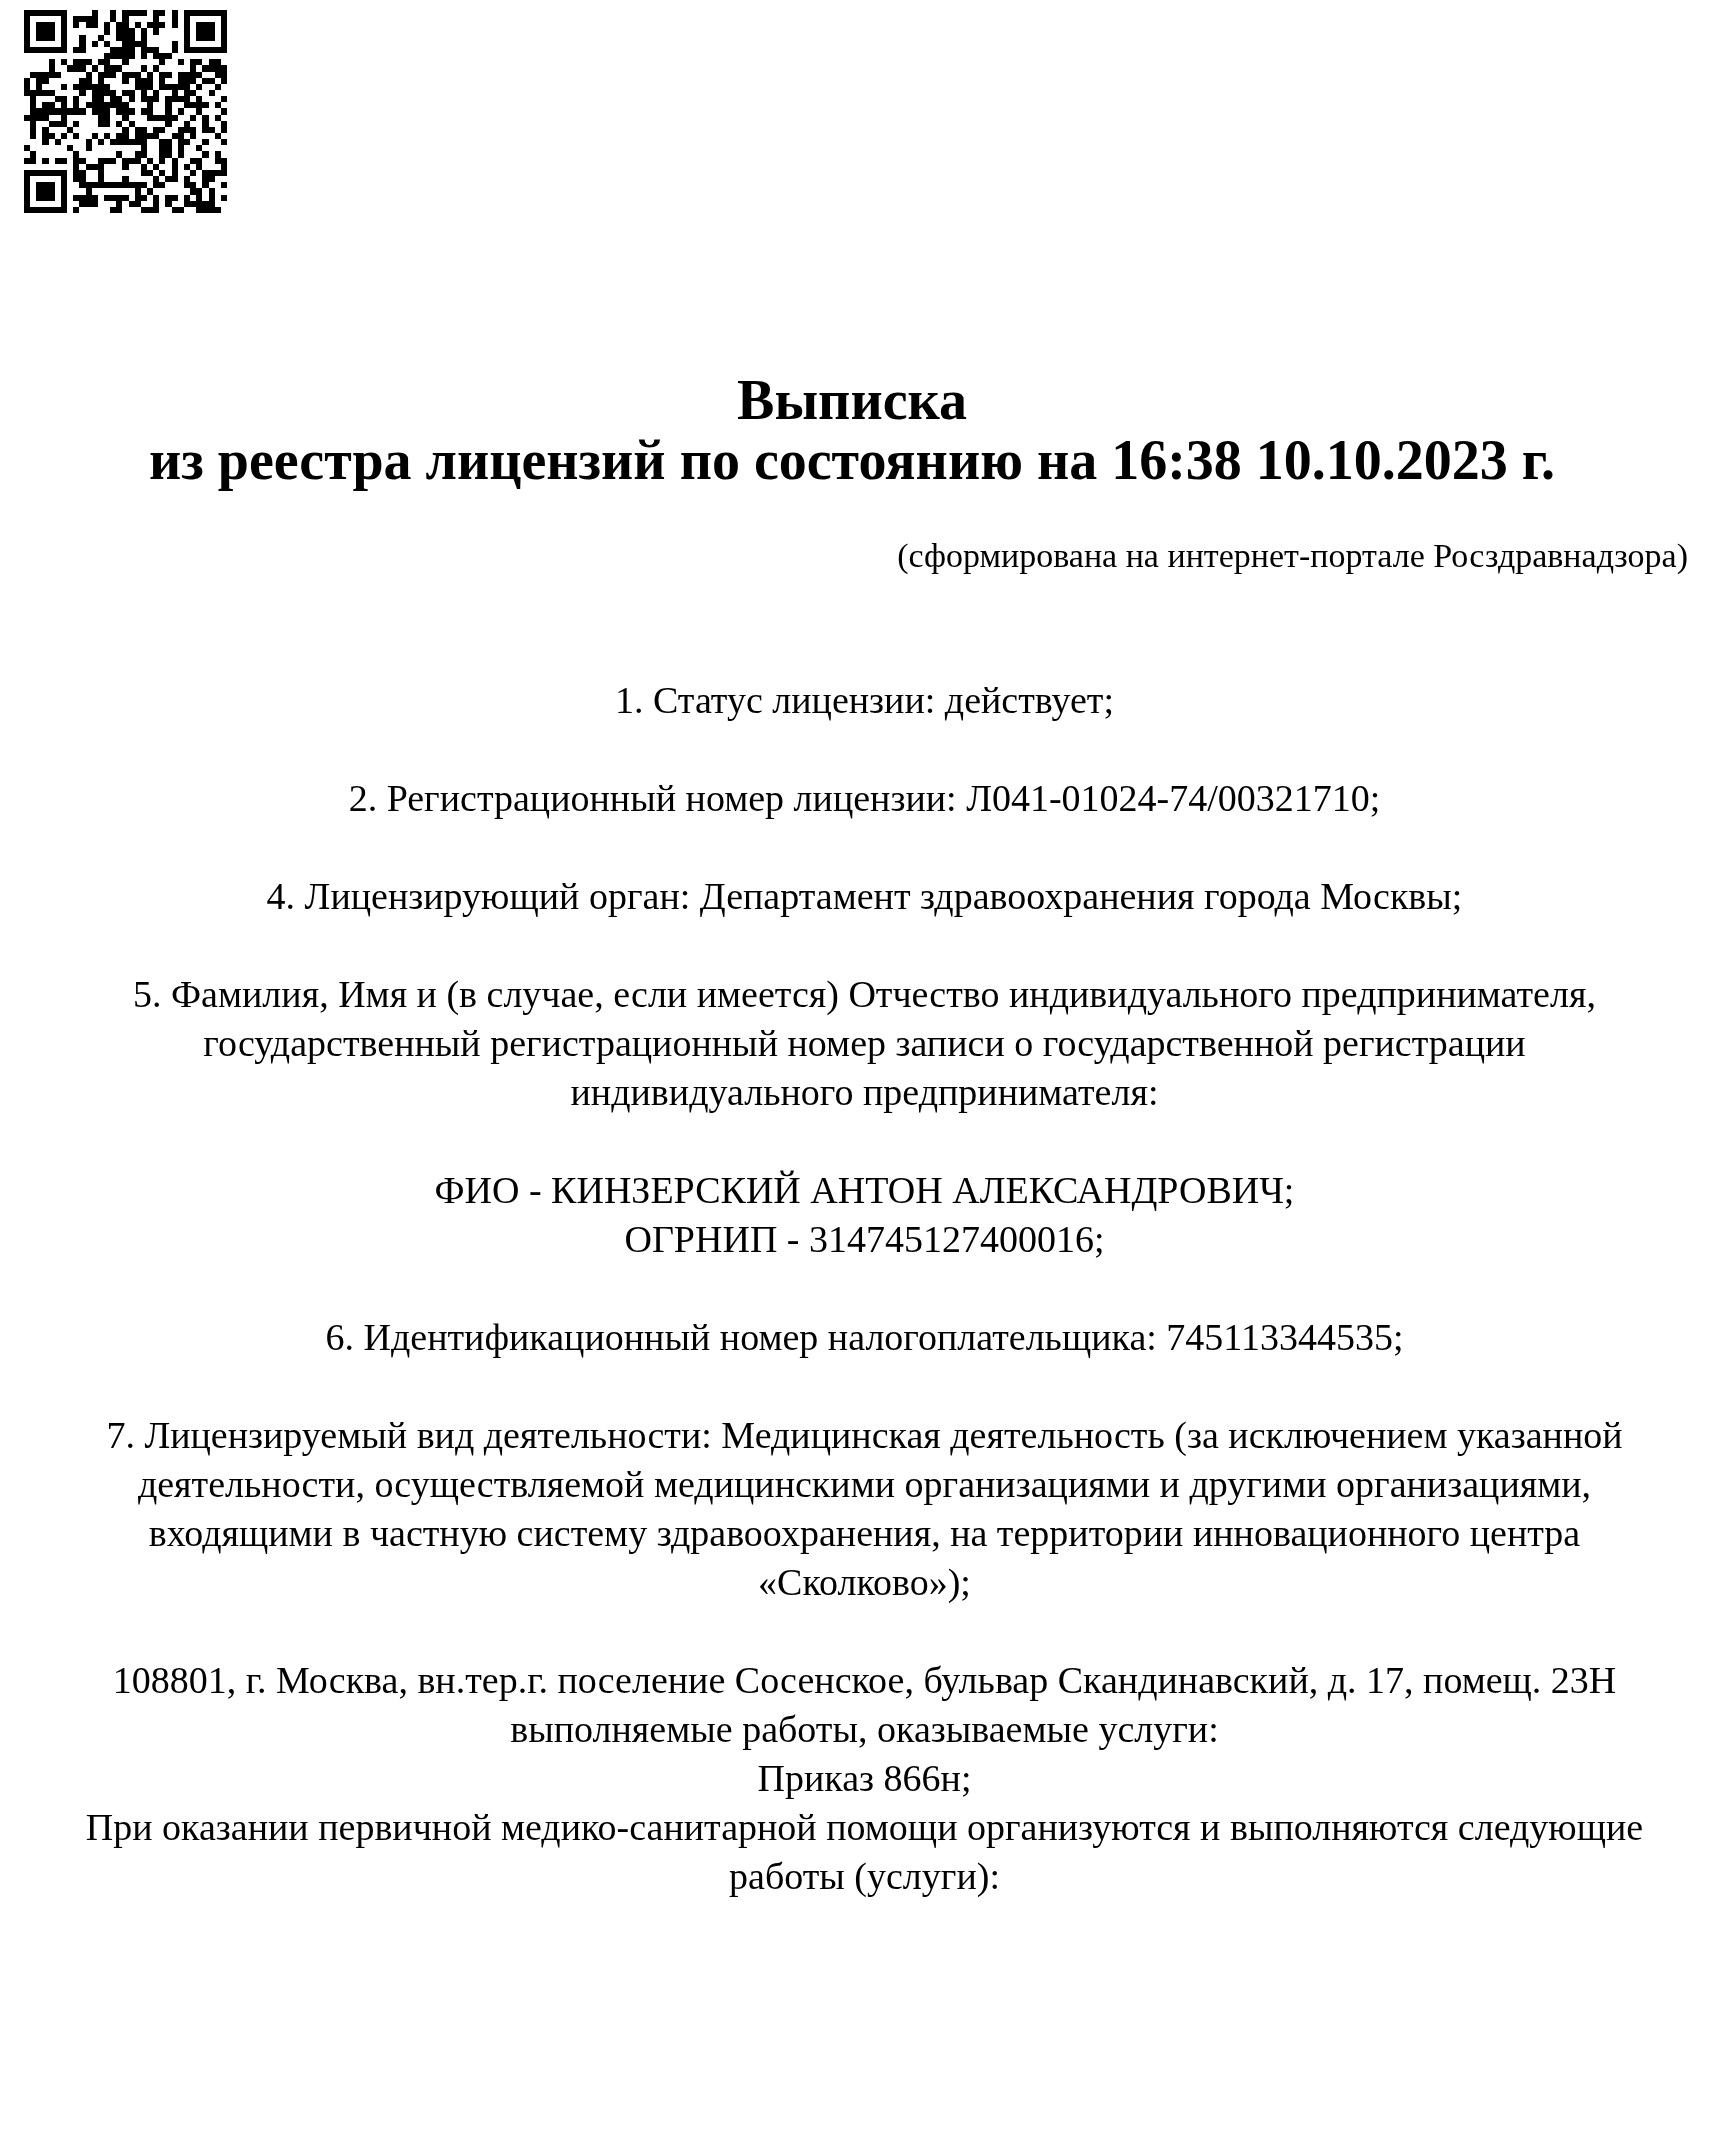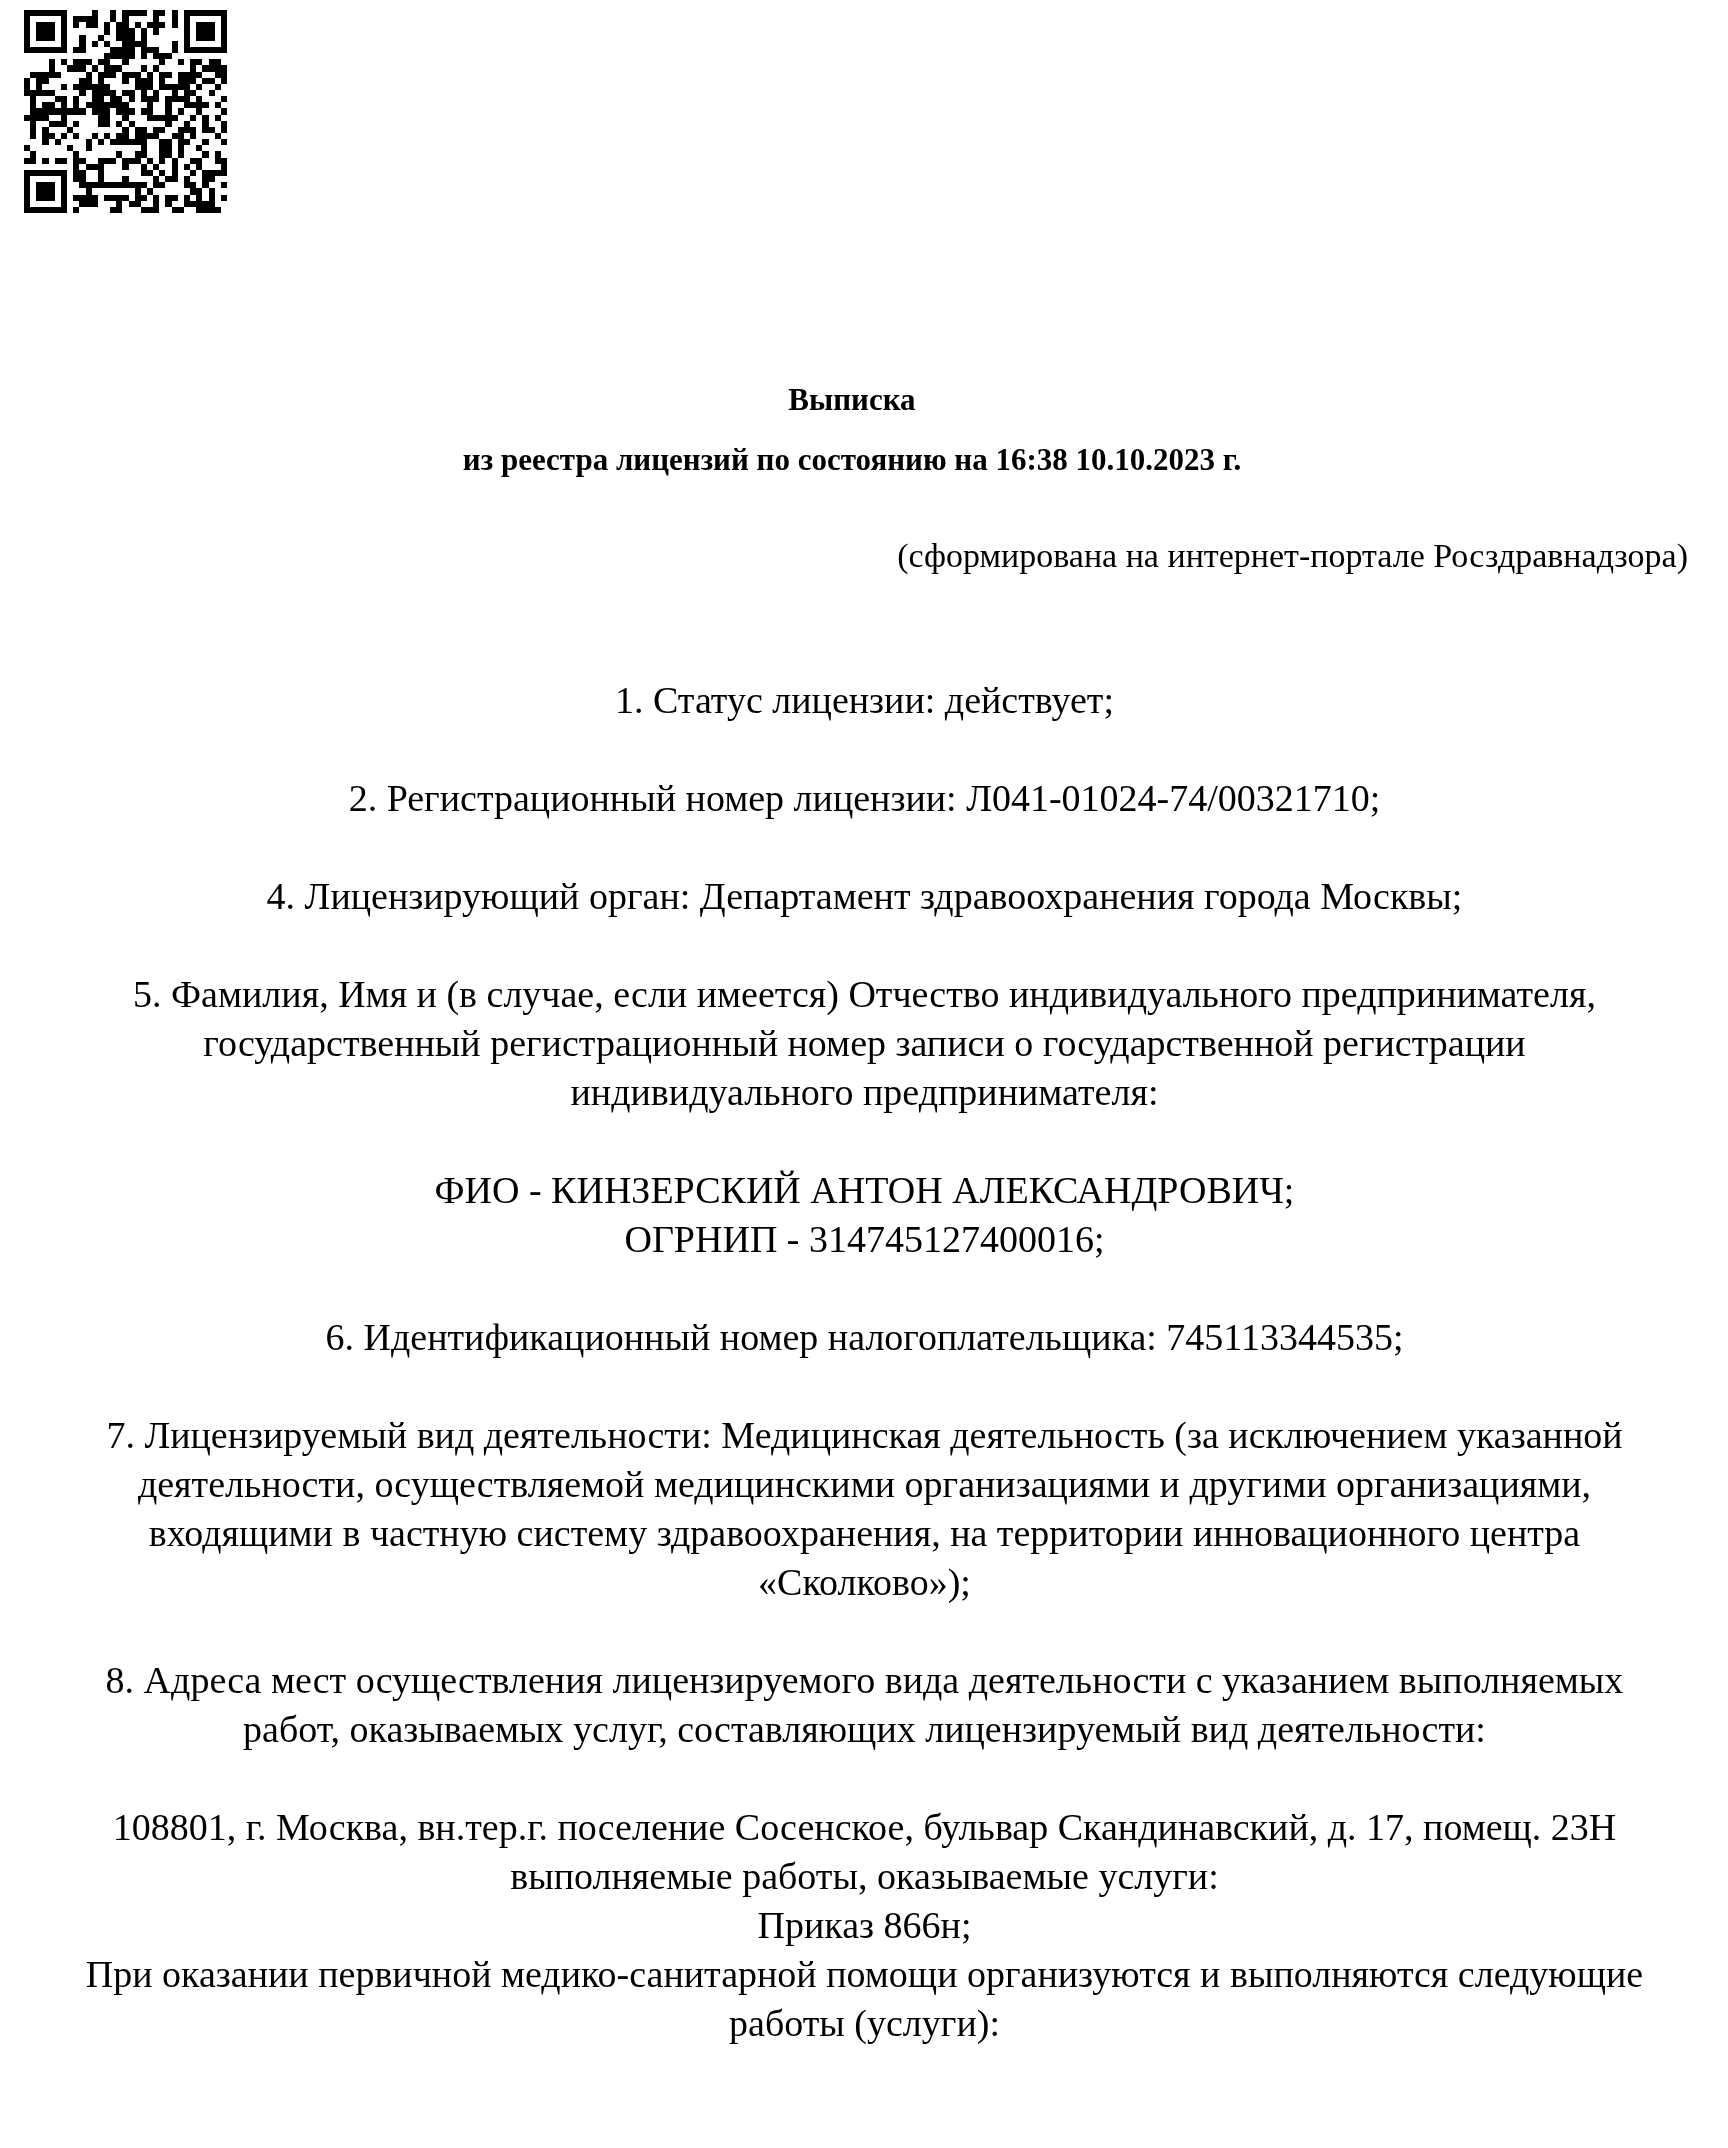--- a/index.html
+++ b/index.html
@@ -23,21 +23,21 @@
     height: 203px;
   }
   .qr svg { display: block; width: 100%; height: 100%; }
 
   .title {
     position: absolute;
     left: 17px;
     width: 1670px;
     text-align: center;
     font-weight: bold;
-    font-size: 31px;
+    font-size: 56px;
     line-height: 60px;
     white-space: nowrap;
   }
   .title-line { display: block; }
 
   .subtitle {
     position: absolute;
     right: 41px;
     font-size: 34px;
     line-height: 37px;
@@ -542,24 +542,20 @@
   </div>
   <div class="para">
     <span class="line">6. Идентификационный номер налогоплательщика: 745113344535;</span>
   </div>
   <div class="para">
     <span class="line">7. Лицензируемый вид деятельности: Медицинская деятельность (за исключением указанной</span>
     <span class="line">деятельности, осуществляемой медицинскими организациями и другими организациями,</span>
     <span class="line">входящими в частную систему здравоохранения, на территории инновационного центра</span>
     <span class="line">«Сколково»);</span>
   </div>
-  <div class="para">
-    <span class="line">8. Адреса мест осуществления лицензируемого вида деятельности с указанием выполняемых</span>
-    <span class="line">работ, оказываемых услуг, составляющих лицензируемый вид деятельности:</span>
-  </div>
   <div class="para tight">
     <span class="line">108801, г. Москва, вн.тер.г. поселение Сосенское, бульвар Скандинавский, д. 17, помещ. 23Н</span>
     <span class="line">выполняемые работы, оказываемые услуги:</span>
     <span class="line">Приказ 866н;</span>
     <span class="line">При оказании первичной медико-санитарной помощи организуются и выполняются следующие</span>
     <span class="line">работы (услуги):</span>
   </div>
 </div>
 
 

